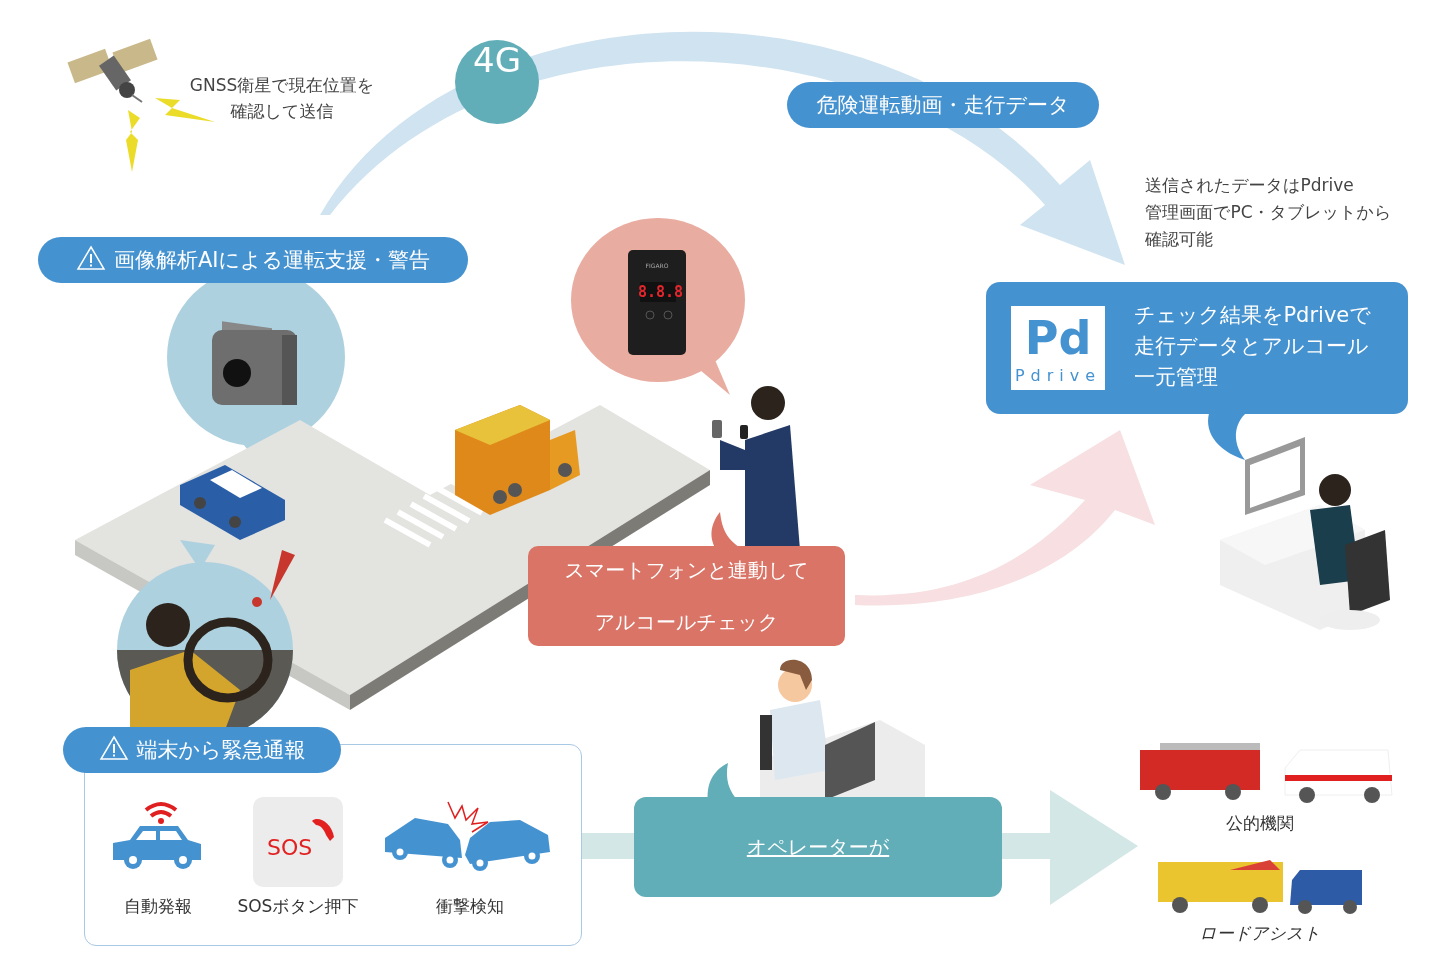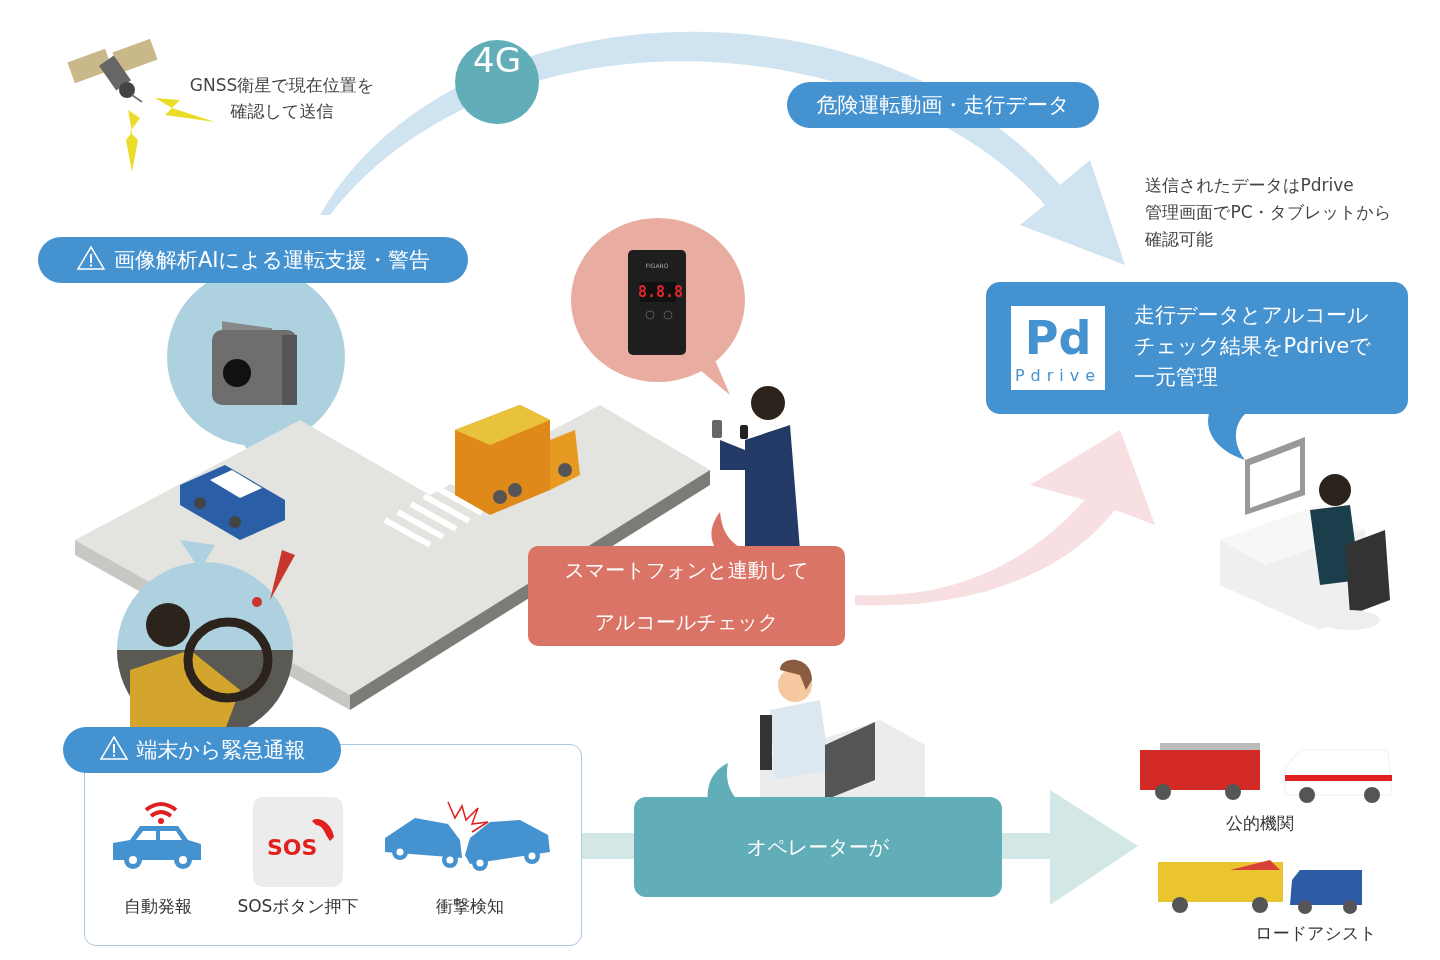--- a/index.html
+++ b/index.html
@@ -163,22 +163,22 @@
   <div>管理画面でPC・タブレットから</div>
   <div>確認可能</div>
 </div>
 
 <div class="abs" style="left:986px; top:282px; width:422px; height:132px; background:#4592d0; border-radius:14px;">
   <div class="abs" style="left:25px; top:24px; width:94px; height:84px; background:#fff; color:#4592d0; text-align:center;">
     <div style="font-size:46px; font-weight:bold; line-height:56px; margin-top:4px;">Pd</div>
     <div style="font-size:16px; letter-spacing:6px;">Pdrive</div>
   </div>
   <div class="abs" style="left:148px; top:18px; color:#fff; font-size:21px; line-height:31px;">
+    <div>チェック結果をPdriveで</div>
     <div>走行データとアルコール</div>
-    <div>チェック結果をPdriveで</div>
     <div>一元管理</div>
   </div>
 </div>
 <svg class="abs" style="left:1195px; top:410px;" width="60" height="50">
   <path d="M15,0 L55,0 C40,10 35,30 50,50 C20,40 8,20 15,0 Z" fill="#4592d0"></path>
 </svg>
 
 <div class="pill blue" style="left:38px; top:237px; width:430px; height:46px; font-size:21px;">
   <span class="warn">
     <svg width="30" height="26" viewBox="0 0 30 26">
@@ -222,21 +222,21 @@
     <path d="M35,33 L48,33 L48,42 L28,42 Z M52,33 L68,33 L74,42 L52,42 Z" fill="#fff"></path>
     <circle cx="25" cy="62" r="9" fill="#4592d0"></circle>
       <circle cx="25" cy="62" r="4" fill="#fff"></circle>
     <circle cx="75" cy="62" r="9" fill="#4592d0"></circle>
       <circle cx="75" cy="62" r="4" fill="#fff"></circle>
   </svg>
 </div>
 <div class="label" style="left:108px; top:895px; width:100px;">自動発報</div>
 
 <div class="abs" style="left:253px; top:797px; width:90px; height:90px; background:#ececec; border-radius:10px;">
-  <span class="abs" style="left:14px; top:38px; color:#e32020; font-size:22px; font-weight:bold;">SOS</span>
+  <span class="abs" style="left:14px; top:38px; color:#e32020; font-size:22px; font-weight:normal;">SOS</span>
   <svg class="abs" style="left:55px; top:18px;" width="30" height="36" viewBox="0 0 30 36">
     <path d="M4,6 C10,0 24,8 26,22 L22,26 L18,20 C16,14 12,10 8,10 Z" fill="#e32020"></path>
   </svg>
 </div>
 <div class="label" style="left:228px; top:895px; width:140px;">SOSボタン押下</div>
 
 <div class="abs" style="left:380px; top:800px; width:175px; height:80px;">
   <svg width="175" height="80" viewBox="0 0 175 80">
     <path d="M68,2 L75,18 L82,6 L86,20 L98,8 L92,24 L108,22 L92,32" fill="none" stroke="#e02020" stroke-width="1.5"></path>
     <path d="M5,38 L20,28 L35,18 L68,24 L80,40 L82,58 L5,52 Z" fill="#4592d0"></path>
@@ -249,18 +249,18 @@
       <circle cx="100" cy="63" r="3.5" fill="#fff"></circle>
     <circle cx="152" cy="56" r="8" fill="#4592d0"></circle>
       <circle cx="152" cy="56" r="3.5" fill="#fff"></circle>
   </svg>
 </div>
 <div class="label" style="left:420px; top:895px; width:100px;">衝撃検知</div>
 
 <svg class="abs" style="left:700px; top:763px;" width="50" height="40">
   <path d="M28,0 C12,8 6,22 8,40 L40,40 C28,28 25,15 28,0 Z" fill="#62aeb8"></path>
 </svg>
-<div class="abs" style="left:634px; top:797px; width:368px; height:100px; background:#62aeb8; border-radius:12px; color:#fff; font-size:20px; line-height:32px; display:flex; flex-direction:column; justify-content:center; align-items:center;">
+<div class="abs" style="left:634px; top:797px; width:368px; height:100px; background:#62aeb8; border-radius:12px; color:#fff; font-size:20px; line-height:32px; display:flex; flex-direction:column; justify-content:center; align-items:center;text-decoration:underline;">
   <div>オペレーターが</div>
 </div>
 
 <div class="label" style="left:1200px; top:812px; width:120px;">公的機関</div>
-<div class="label" style="left:1236px; top:922px; width:160px;">ロードアシスト</div>
+<div class="label" style="left:1180px; top:922px; width:160px;font-style:italic;">ロードアシスト</div>
 
 </body></html>

